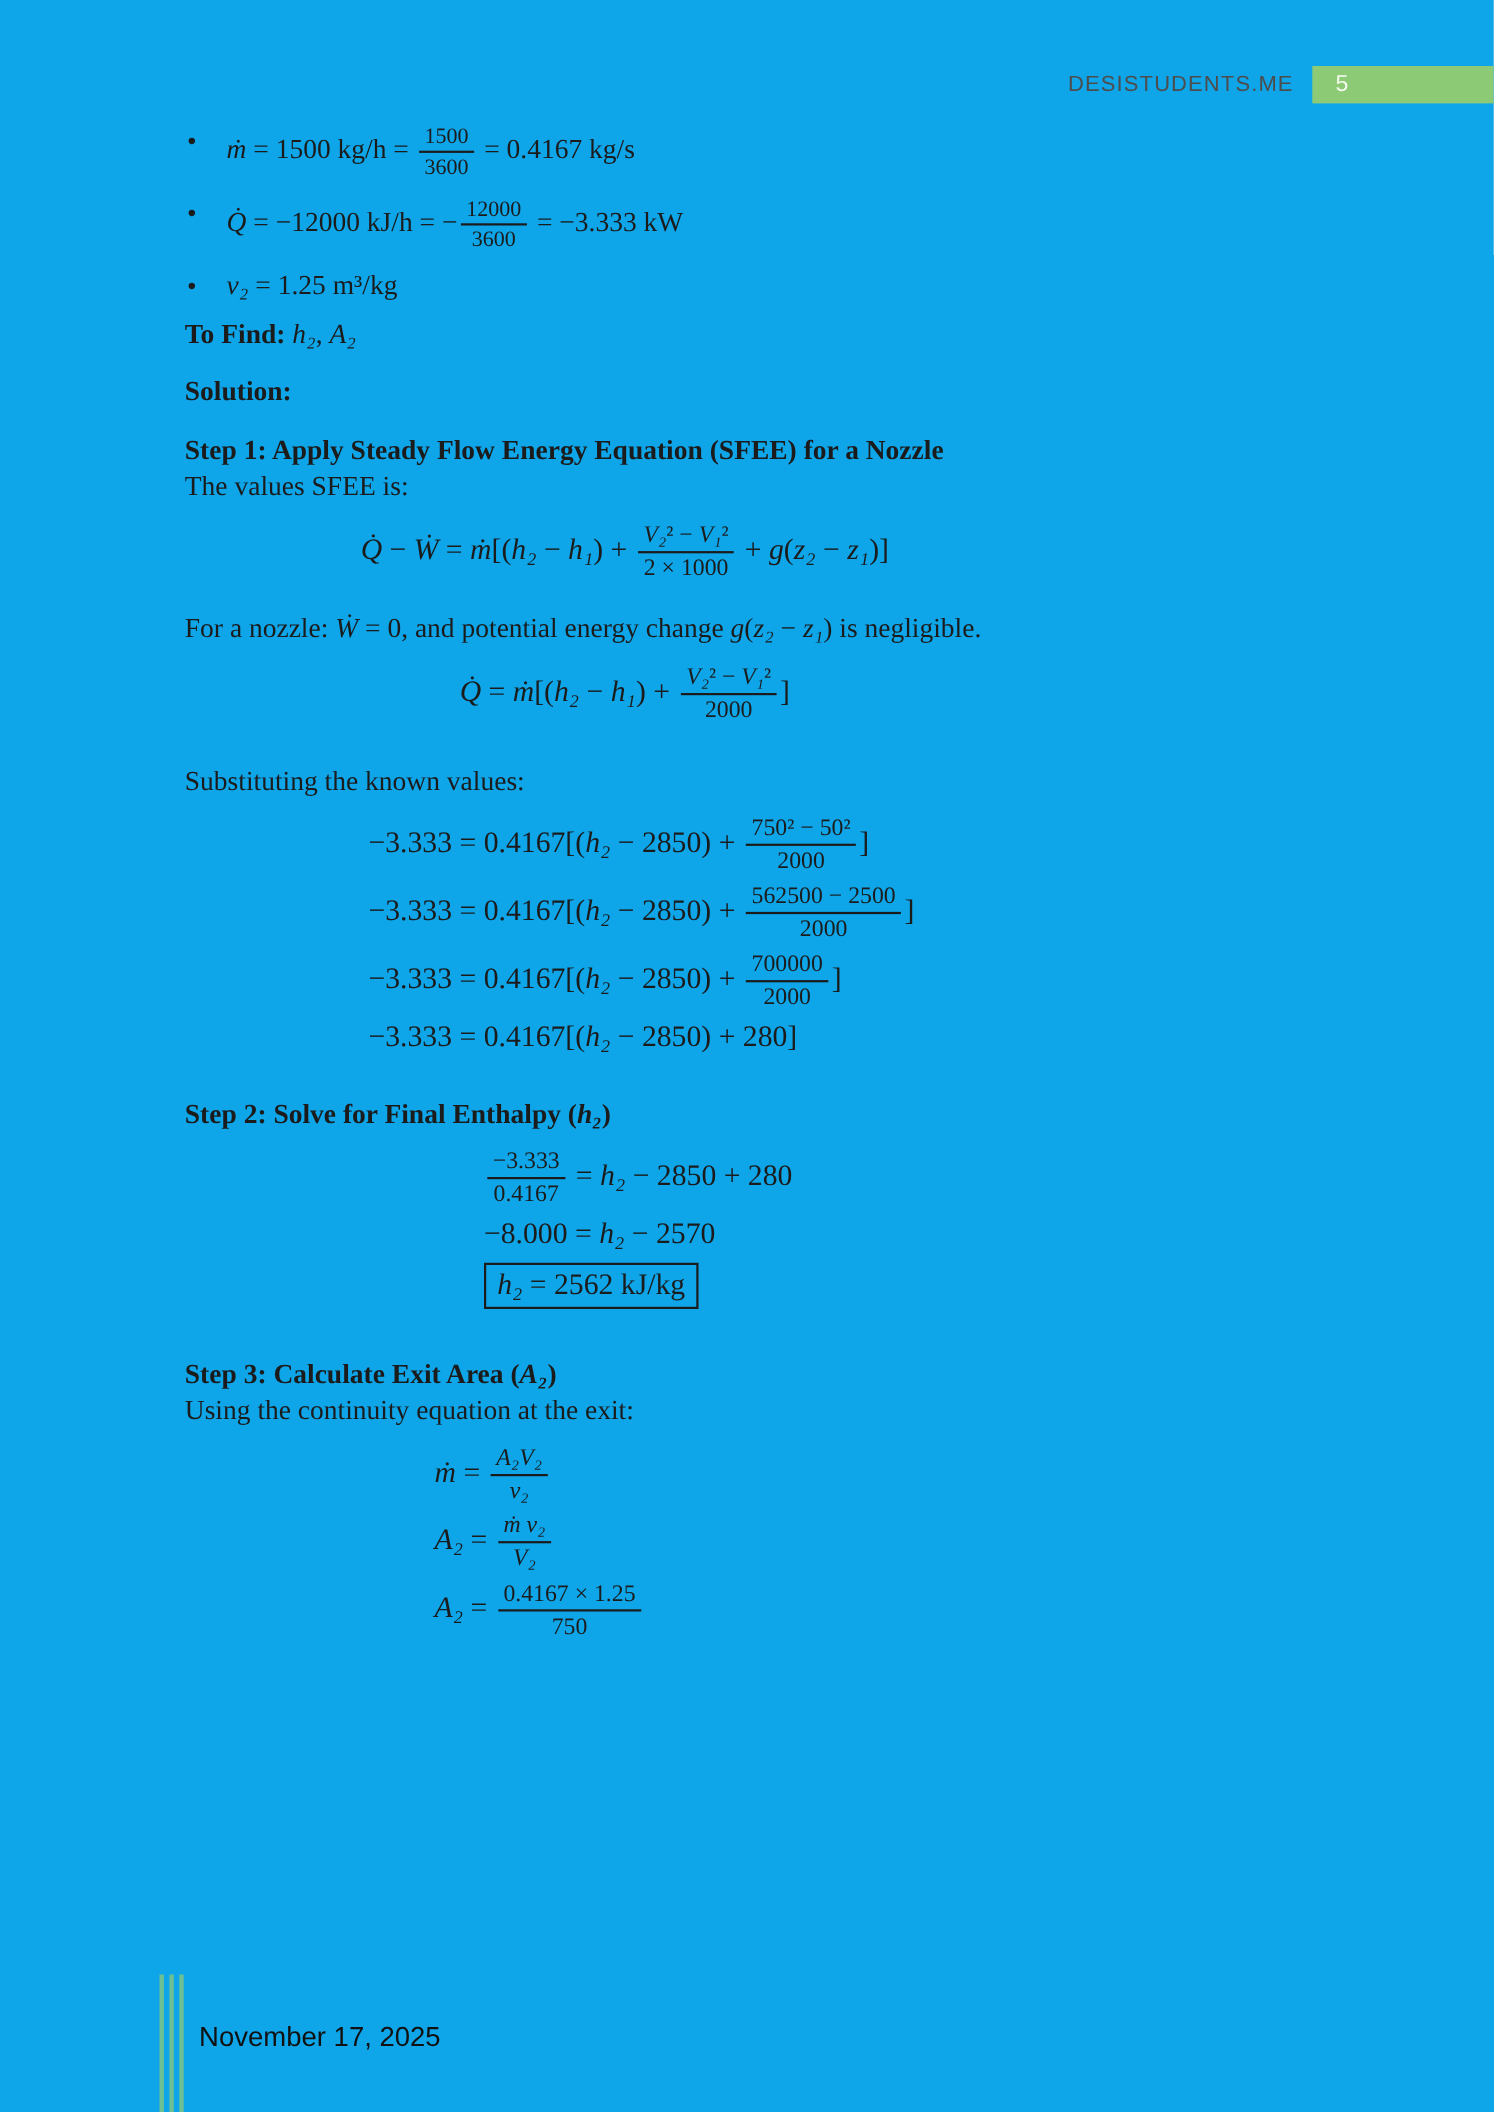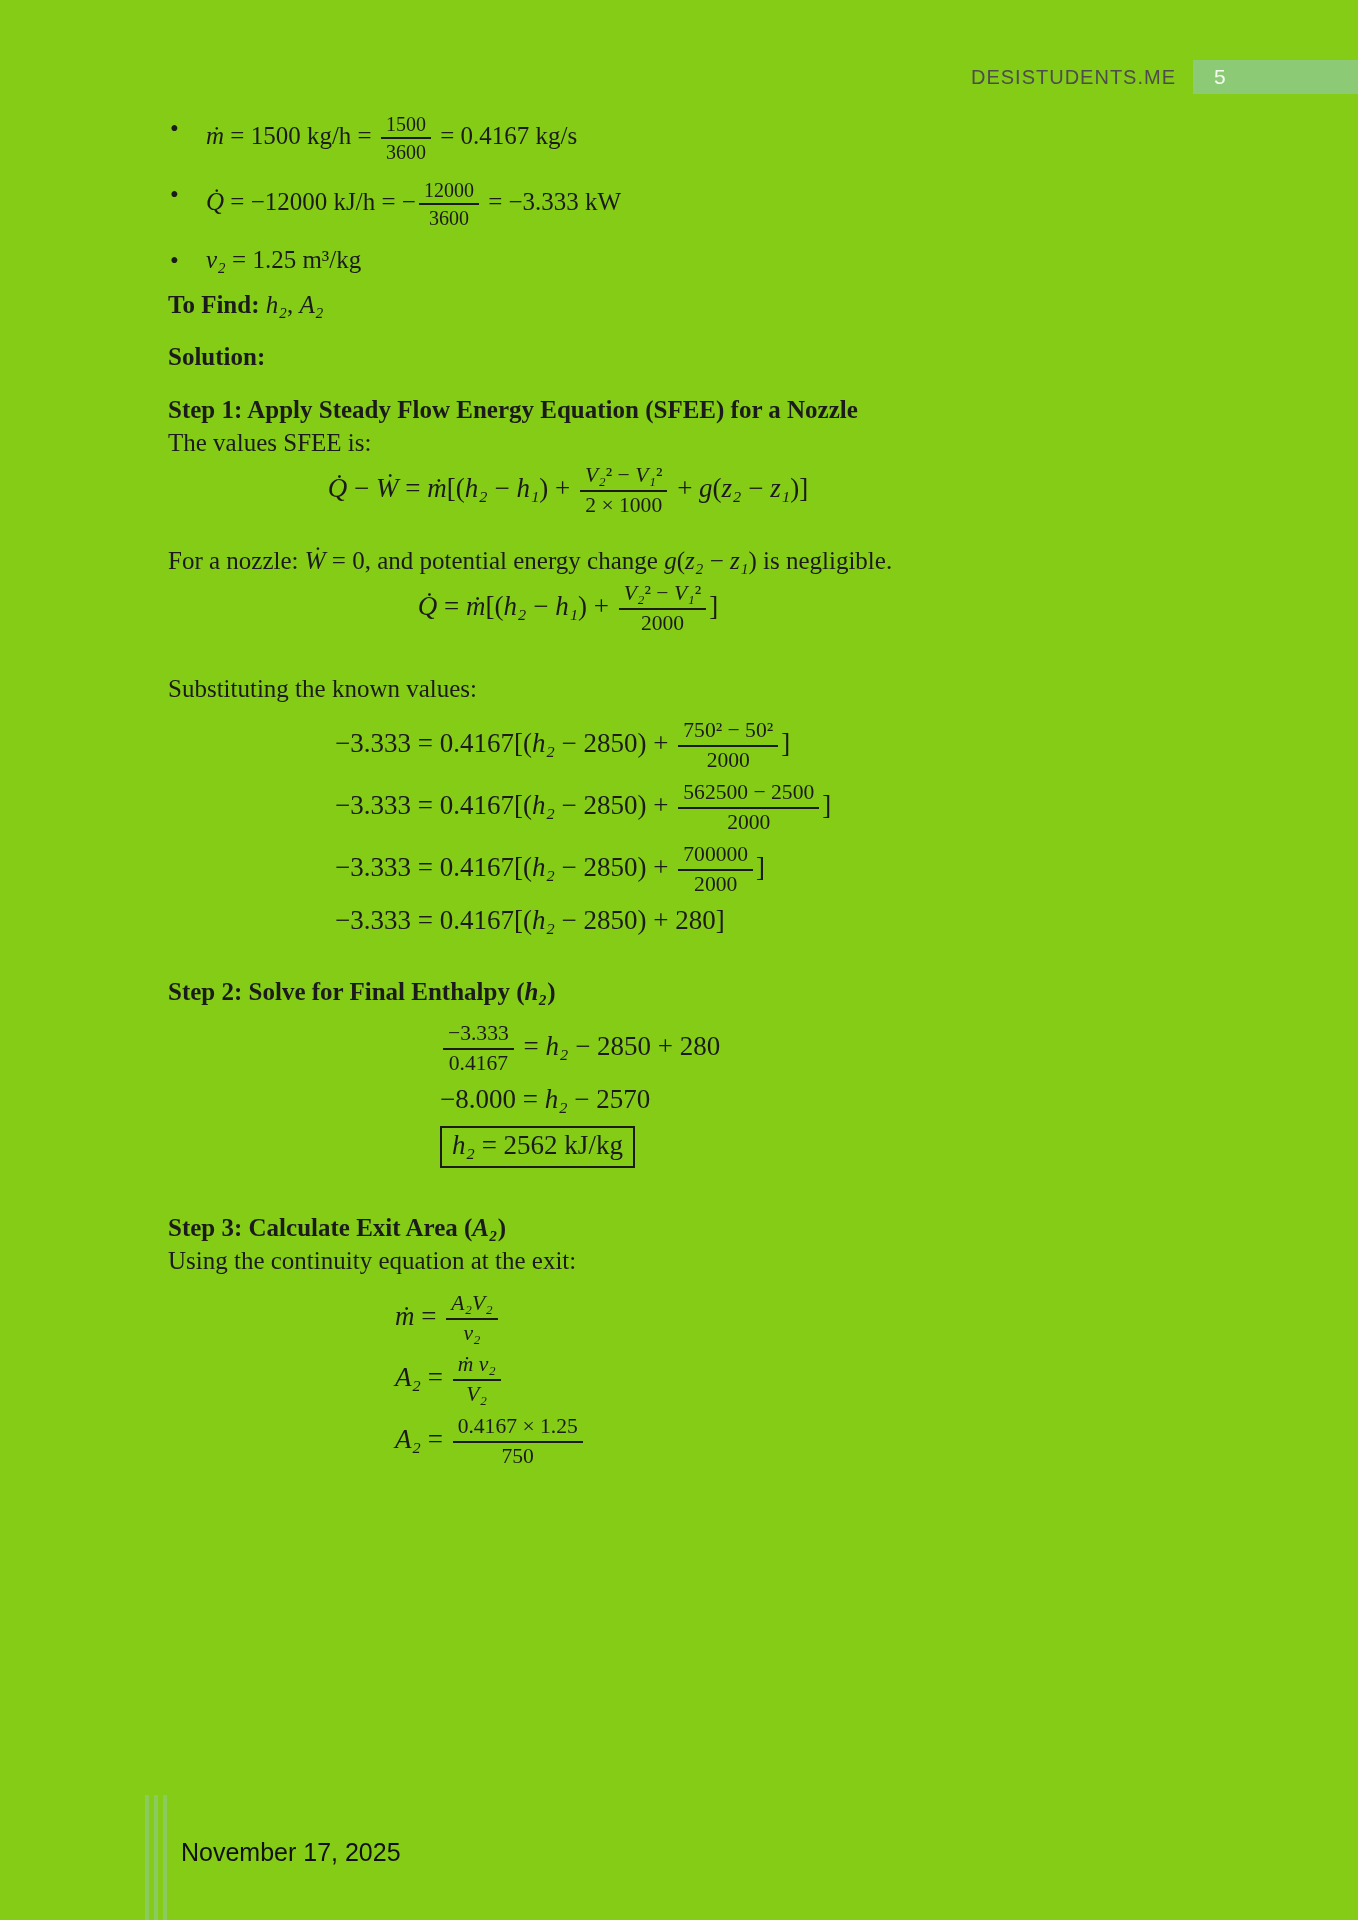--- a/index.html
+++ b/index.html
@@ -1,19 +1,19 @@
 <!DOCTYPE html>
 <html style="--green: #8dca76;"><head>
 <meta charset="utf-8">
 <style>
   html,body{margin:0;padding:0;background:#e9e9e9;}
   .page{
     position:relative;
     width:1358px;height:1920px;
-    background:#84cc16;
+    background:#0ea5e9;
     overflow:hidden;
     font-family:"Liberation Serif", serif;
     color:#1b1b1b;
   }
   
   .header{
     position:absolute;top:60px;right:0;left:0;
     display:flex;align-items:center;justify-content:flex-end;
   }
   .site-name{
@@ -41,21 +41,21 @@
   .bullet-row::before{
     content:"•";position:absolute;left:2px;top:1px;font-size:25px;
   }
   .bold{font-weight:bold;}
   .to-find{margin-top:12px;margin-bottom:3px;}
   .solution{margin-top:20px;}
   .step-heading{margin-top:22px;font-weight:bold;}
   .plain{margin-top:2px;}
   
   .eq-center{
-    margin-top:5px;margin-bottom:10px;
+    margin-top:16px;margin-bottom:10px;
     text-align:center;font-size:27px;
   }
   .eq-block{margin-top:14px;}
   .eqline{margin-bottom:6px;font-size:27px;white-space:nowrap;}
   .indent-subs{margin-left:167px;}
   .indent-step2{margin-left:272px;}
   .indent-step3{margin-left:227px;}
   .frac{
     display:inline-block;vertical-align:middle;
     text-align:center;font-size:0.8em;line-height:1.2;

